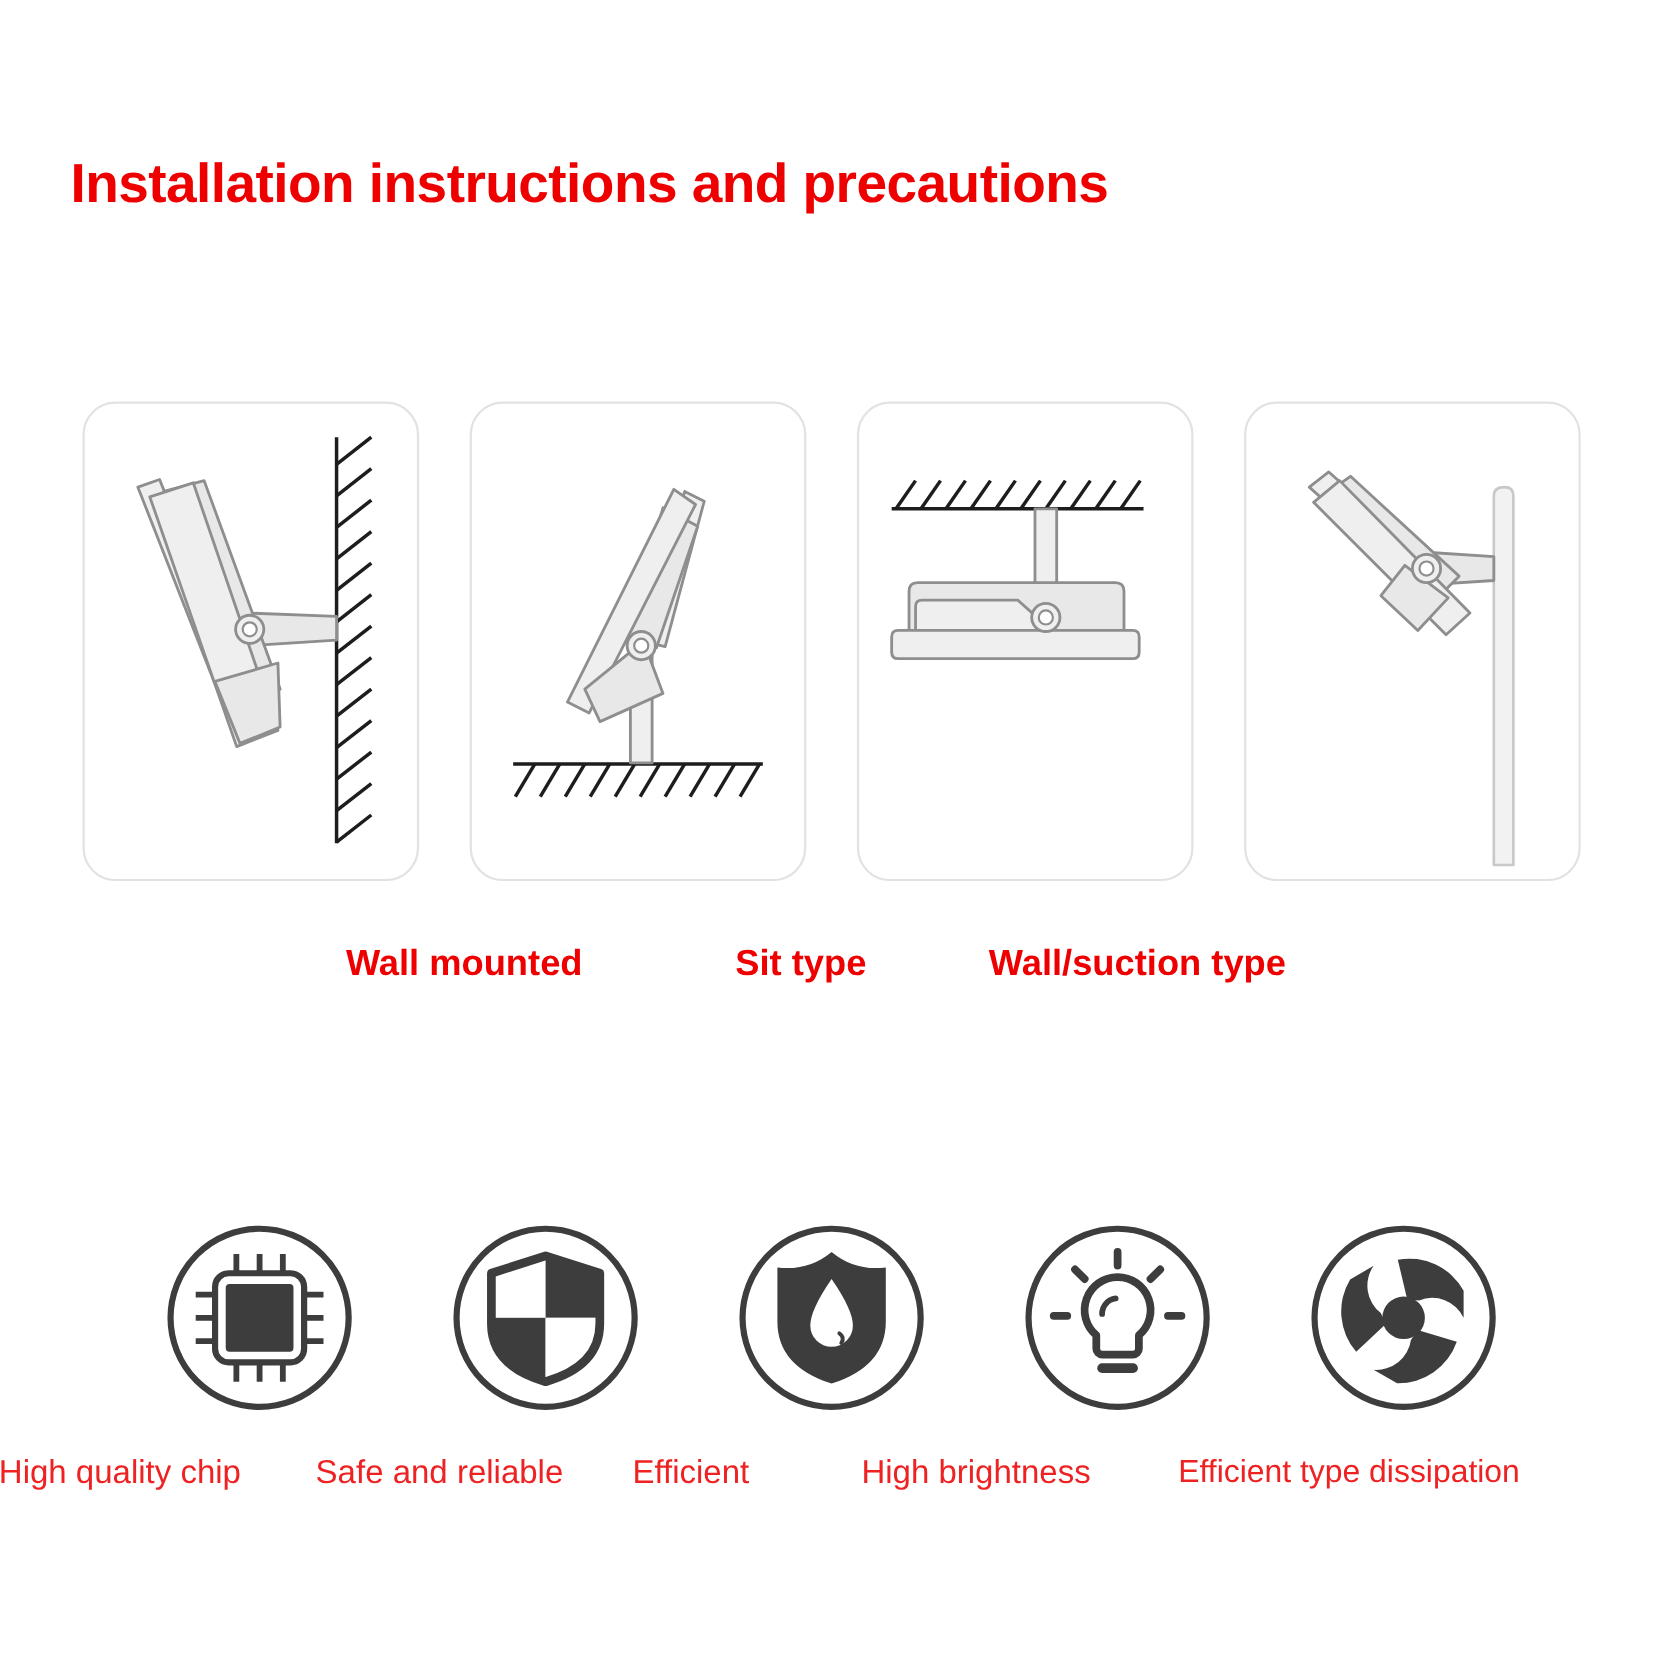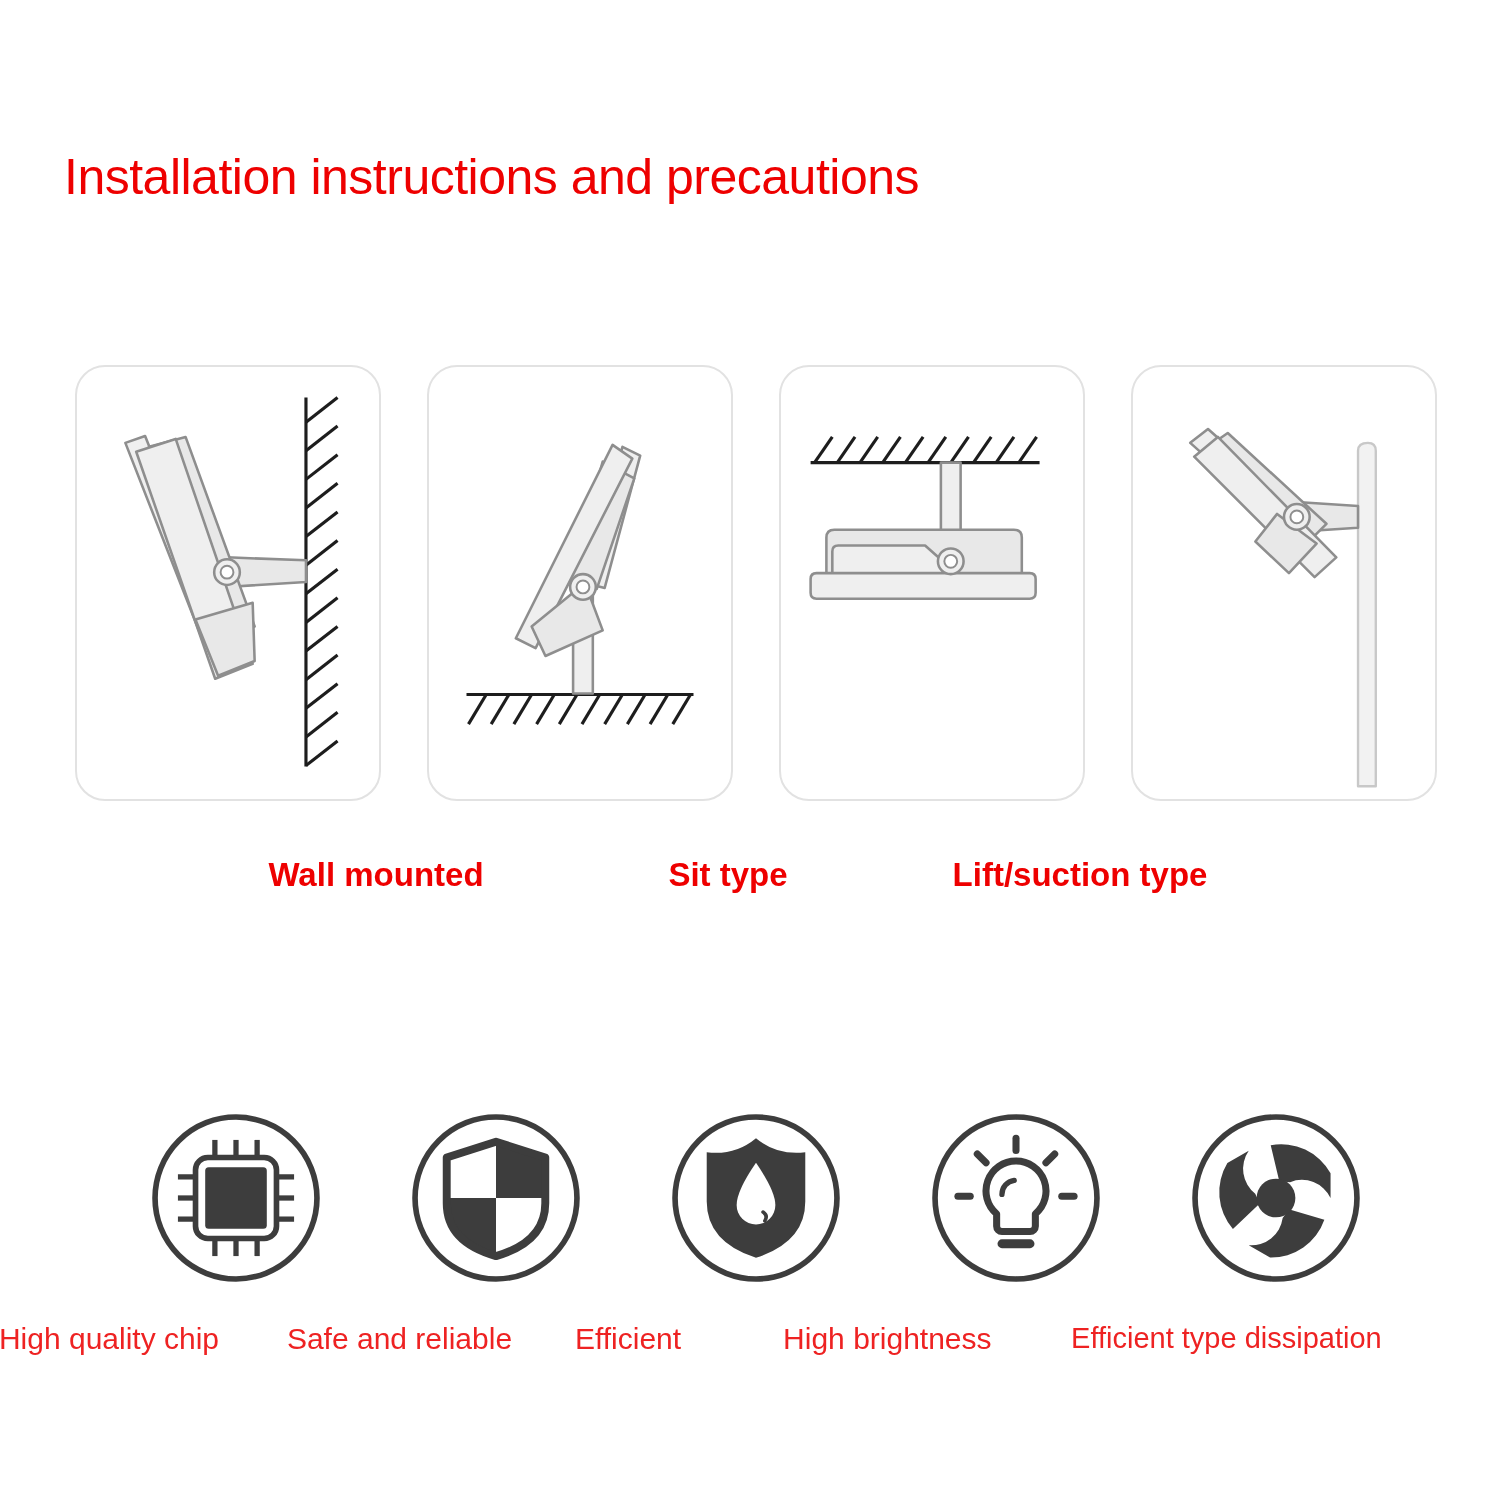--- a/index.html
+++ b/index.html
@@ -12,23 +12,23 @@
     height: 1512px;
     position: relative;
     overflow: hidden;
     font-family: "Liberation Sans", sans-serif;
   }
 
   
   .page-title {
     position: absolute;
     left: 64px;
-    top: 150px;
+    top: 140px;
     font-size: 50px;
-    font-weight: normal;
+    font-weight: bold;
     color: #ee0000;
     letter-spacing: -0.5px;
     white-space: nowrap;
     line-height: 1.1;
   }
 
   
   .panels-row {
     position: absolute;
     left: 0;
@@ -60,21 +60,20 @@
 
   
   .panel-labels {
     position: absolute;
     left: 0;
     top: 858px;
     width: 1456px;
     height: 54px;
     display: flex;
     justify-content: center;
-    gap: 46px;
   }
   .panel-label {
     width: 306px;
     text-align: center;
     font-size: 33px;
     font-weight: bold;
     color: #ee0000;
     white-space: nowrap;
     line-height: 1;
   }
@@ -249,21 +248,21 @@
 
       <circle class="ln2" cx="166" cy="151" r="13"></circle>
       <circle cx="166" cy="151" r="6.5" fill="#ffffff" stroke="#8e8e8e" stroke-width="2"></circle>
     </svg>
   </div>
 </div>
 
 <div class="panel-labels">
   <div class="panel-label">Wall mounted</div>
   <div class="panel-label">Sit type</div>
-  <div class="panel-label">Lift/suction type</div>
+  <div class="panel-label">Wall/suction type</div>
 </div>
 
 <div class="features-row">
 
   <div class="feature-item">
     <svg class="feature-icon" viewBox="0 0 100 100">
       <circle cx="50" cy="50" r="46" fill="none" stroke="#3d3d3d" stroke-width="3.2"></circle>
       <g stroke="#3d3d3d" stroke-width="3" stroke-linecap="butt">
         <line x1="38" y1="17" x2="38" y2="28"></line>
         <line x1="50" y1="17" x2="50" y2="28"></line>

